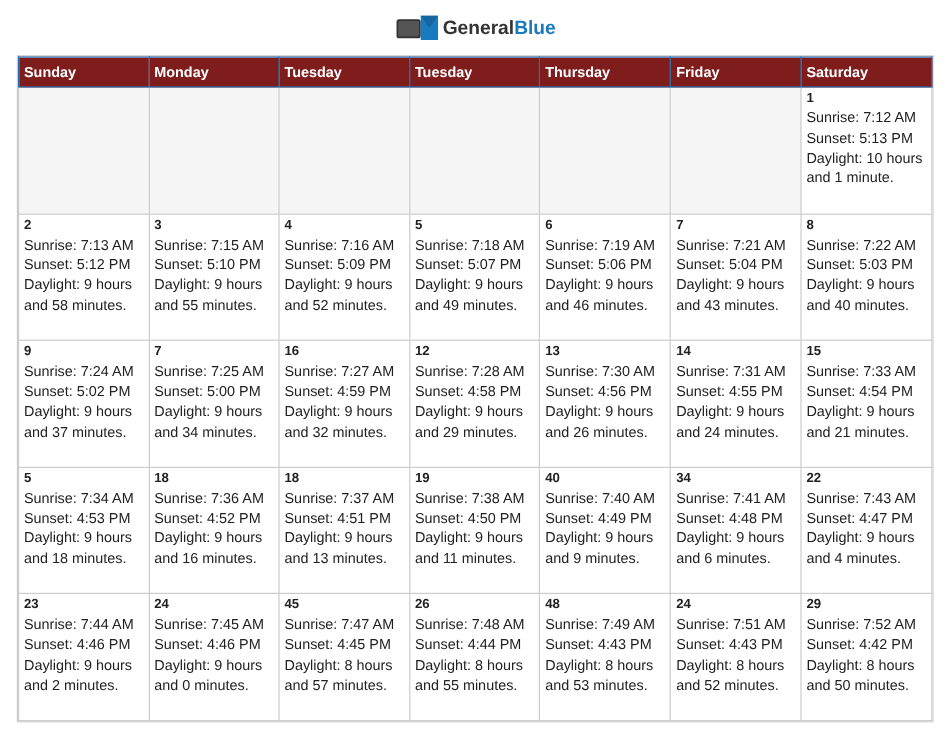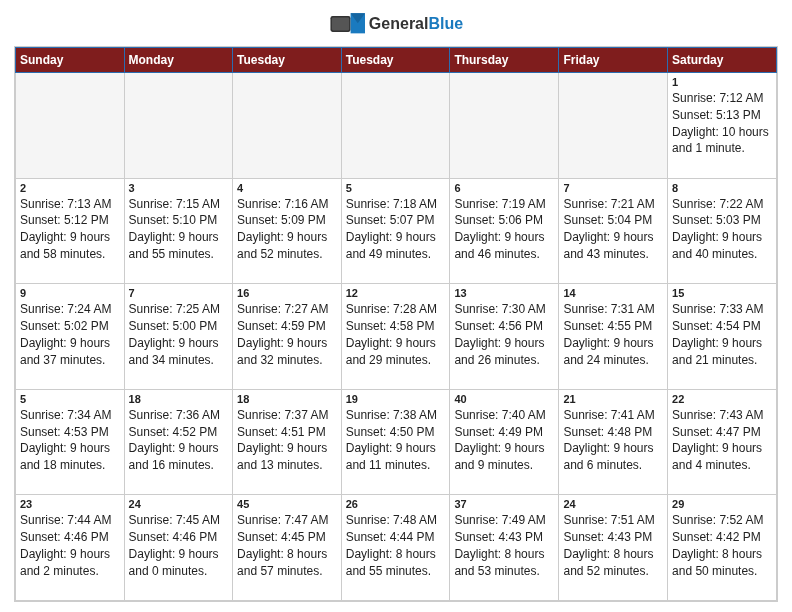--- a/index.html
+++ b/index.html
@@ -217,21 +217,21 @@
             </td>
             <td class="filled">
               <span class="day-number">19</span>
               <div class="day-info">Sunrise: 7:38 AM<br>Sunset: 4:50 PM<br>Daylight: 9 hours and 11 minutes.</div>
             </td>
             <td class="filled">
               <span class="day-number">40</span>
               <div class="day-info">Sunrise: 7:40 AM<br>Sunset: 4:49 PM<br>Daylight: 9 hours and 9 minutes.</div>
             </td>
             <td class="filled">
-              <span class="day-number">21</span>
+              <span class="day-number">34</span>
               <div class="day-info">Sunrise: 7:41 AM<br>Sunset: 4:48 PM<br>Daylight: 9 hours and 6 minutes.</div>
             </td>
             <td class="filled">
               <span class="day-number">22</span>
               <div class="day-info">Sunrise: 7:43 AM<br>Sunset: 4:47 PM<br>Daylight: 9 hours and 4 minutes.</div>
             </td>
           </tr>
           <tr>
             <td class="filled">
               <span class="day-number">23</span>
@@ -243,21 +243,21 @@
             </td>
             <td class="filled">
               <span class="day-number">45</span>
               <div class="day-info">Sunrise: 7:47 AM<br>Sunset: 4:45 PM<br>Daylight: 8 hours and 57 minutes.</div>
             </td>
             <td class="filled">
               <span class="day-number">26</span>
               <div class="day-info">Sunrise: 7:48 AM<br>Sunset: 4:44 PM<br>Daylight: 8 hours and 55 minutes.</div>
             </td>
             <td class="filled">
-              <span class="day-number">37</span>
+              <span class="day-number">48</span>
               <div class="day-info">Sunrise: 7:49 AM<br>Sunset: 4:43 PM<br>Daylight: 8 hours and 53 minutes.</div>
             </td>
             <td class="filled">
               <span class="day-number">24</span>
               <div class="day-info">Sunrise: 7:51 AM<br>Sunset: 4:43 PM<br>Daylight: 8 hours and 52 minutes.</div>
             </td>
             <td class="filled">
               <span class="day-number">29</span>
               <div class="day-info">Sunrise: 7:52 AM<br>Sunset: 4:42 PM<br>Daylight: 8 hours and 50 minutes.</div>
             </td>

